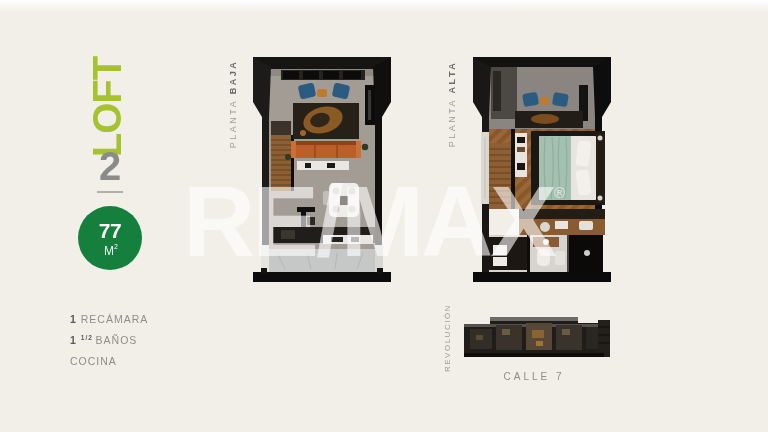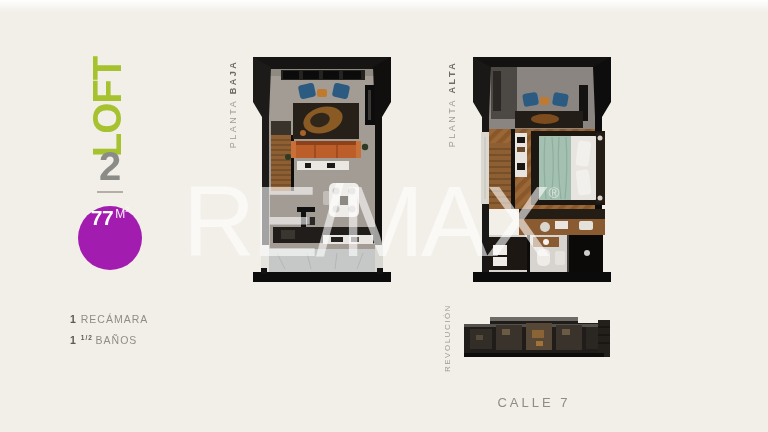--- a/index.html
+++ b/index.html
@@ -9,21 +9,21 @@
     background:linear-gradient(#ffffff,rgba(255,255,255,0));}
 
   
   .loft-vert{position:absolute;left:27px;top:89px;width:160px;height:36px;line-height:36px;
     text-align:center;transform:rotate(-90deg);font-size:40px;font-weight:bold;
     letter-spacing:-1px;color:#a6c32f;white-space:nowrap;}
   .unit-number{position:absolute;left:95px;top:146px;width:30px;text-align:center;
     font-size:40px;line-height:40px;font-weight:bold;color:#8b8b88;}
   .unit-divider{position:absolute;left:97px;top:191px;width:26px;height:2px;background:#b3aea6;}
   .area-badge{position:absolute;left:78px;top:206px;width:64px;height:64px;border-radius:50%;
-    background:#a21caf;display:flex;justify-content:center;color:#ffffff;}
+    background:#15803d;display:flex;align-items:center;justify-content:center;color:#ffffff;flex-direction:column;}
   .area-number{font-size:21px;font-weight:800;letter-spacing:-0.5px;}
   .area-unit{font-size:12px;font-weight:300;margin-left:2px;opacity:.95;}
   .area-sup{font-size:7px;vertical-align:6px;}
 
   
   .features{position:absolute;left:70px;top:308px;font-size:10.5px;line-height:17.8px;
     letter-spacing:1px;color:#908c86;}
   .feat b{color:#5d5a55;font-weight:bold;}
   .feat .sup{font-size:6.5px;vertical-align:4px;color:#5d5a55;font-weight:bold;}
 
@@ -35,45 +35,46 @@
   .lbl-pb{left:188px;top:97px;width:90px;}
   .lbl-pa{left:407px;top:97px;width:90px;}
   .lbl-rev{left:416px;top:333px;width:64px;}
 
   .figure{position:absolute;}
   .fig-pb{left:247px;top:57px;}
   .fig-pa{left:467px;top:57px;}
   .fig-site{left:458px;top:311px;}
 
   .calle{position:absolute;left:458px;top:371px;width:152px;text-align:center;
-    font-size:13px;letter-spacing:3px;color:#8f8b85;margin-top:24px;}
+    font-size:10px;letter-spacing:3px;color:#8f8b85;}
 
   
   .watermark{position:absolute;left:183px;top:171px;z-index:6;
-    font-size:100px;line-height:1;font-weight:normal;letter-spacing:-3px;
+    font-size:100px;line-height:1;font-weight:bold;letter-spacing:-3px;
     color:rgba(255,255,255,0.60);white-space:nowrap;pointer-events:none;}
   .wm-reg{font-size:15px;letter-spacing:0;vertical-align:58px;}
 </style>
 </head>
 <body>
 
 <div class="canvas">
   <div class="top-sheen"></div>
 
   <div class="loft-vert">LOFT</div>
   <div class="unit-number">2</div>
   <div class="unit-divider"></div>
   <div class="area-badge">
     <span class="area-number">77</span>
     <span class="area-unit"><span>M</span><span class="area-sup">2</span></span>
   </div>
 
   <div class="features">
     <div class="feat"><b>1 </b><span class="sup"></span><span>RECÁMARA</span></div>
     <div class="feat"><b>1 </b><span class="sup">1/2 </span><span>BAÑOS</span></div>
+    <div class="feat"><b></b><span class="sup"></span><span>COCINA</span></div>
   </div>
 
   <div class="vlabel lbl-pb"><span>PLANTA </span><b>BAJA</b></div>
   <div class="vlabel lbl-pa"><span>PLANTA </span><b>ALTA</b></div>
   <div class="vlabel small lbl-rev">REVOLUCIÓN</div>
   <div class="calle">CALLE 7</div>
 
   <svg class="figure fig-pb" width="150" height="229" viewBox="0 0 150 229">
     <g>
       <rect x="22" y="12" width="106" height="183" fill="#a39c95"></rect>

